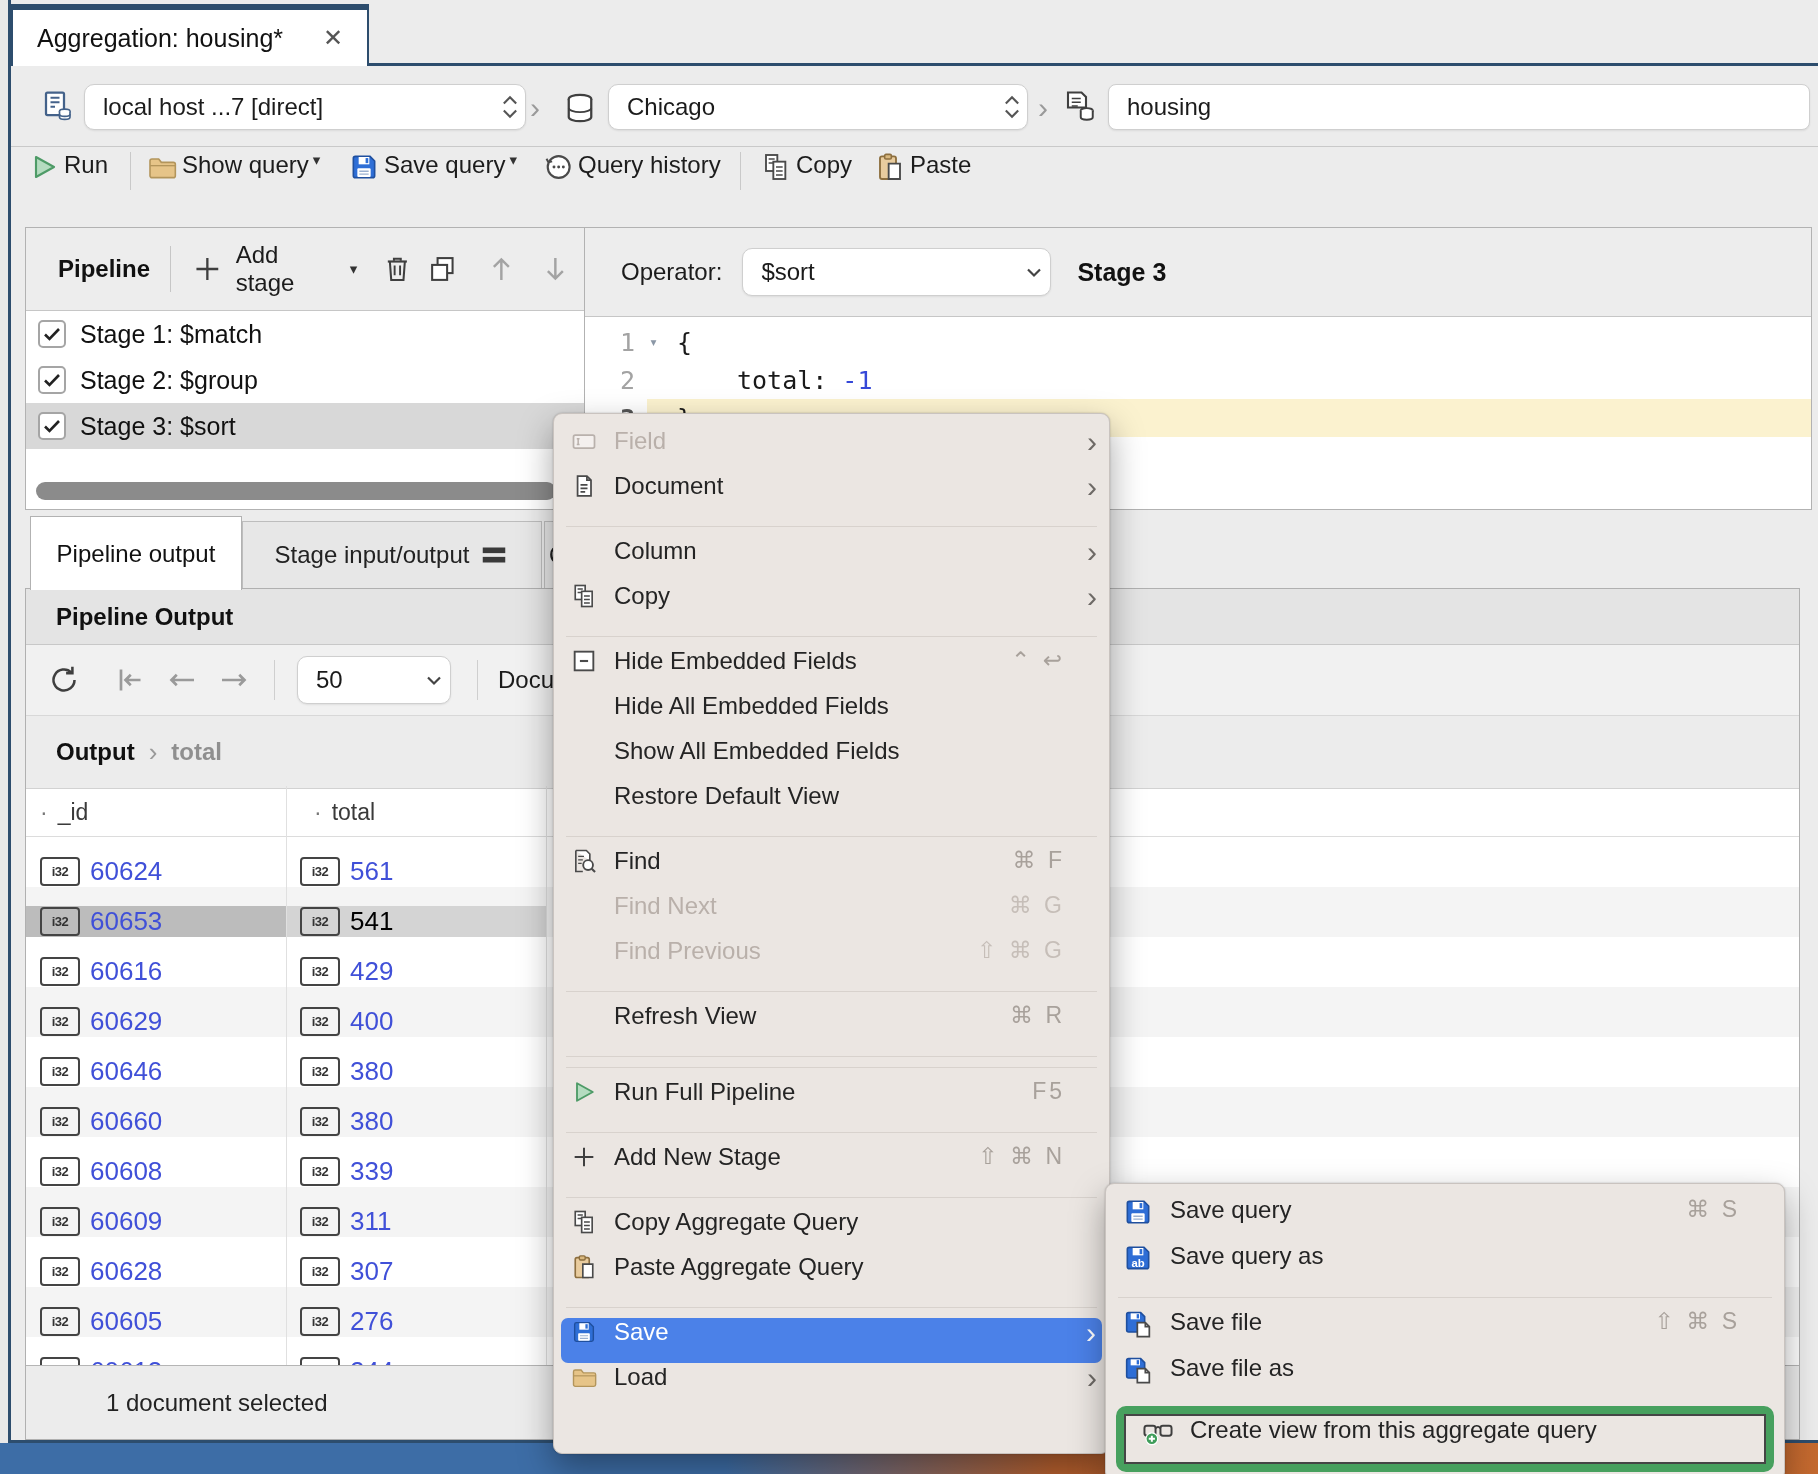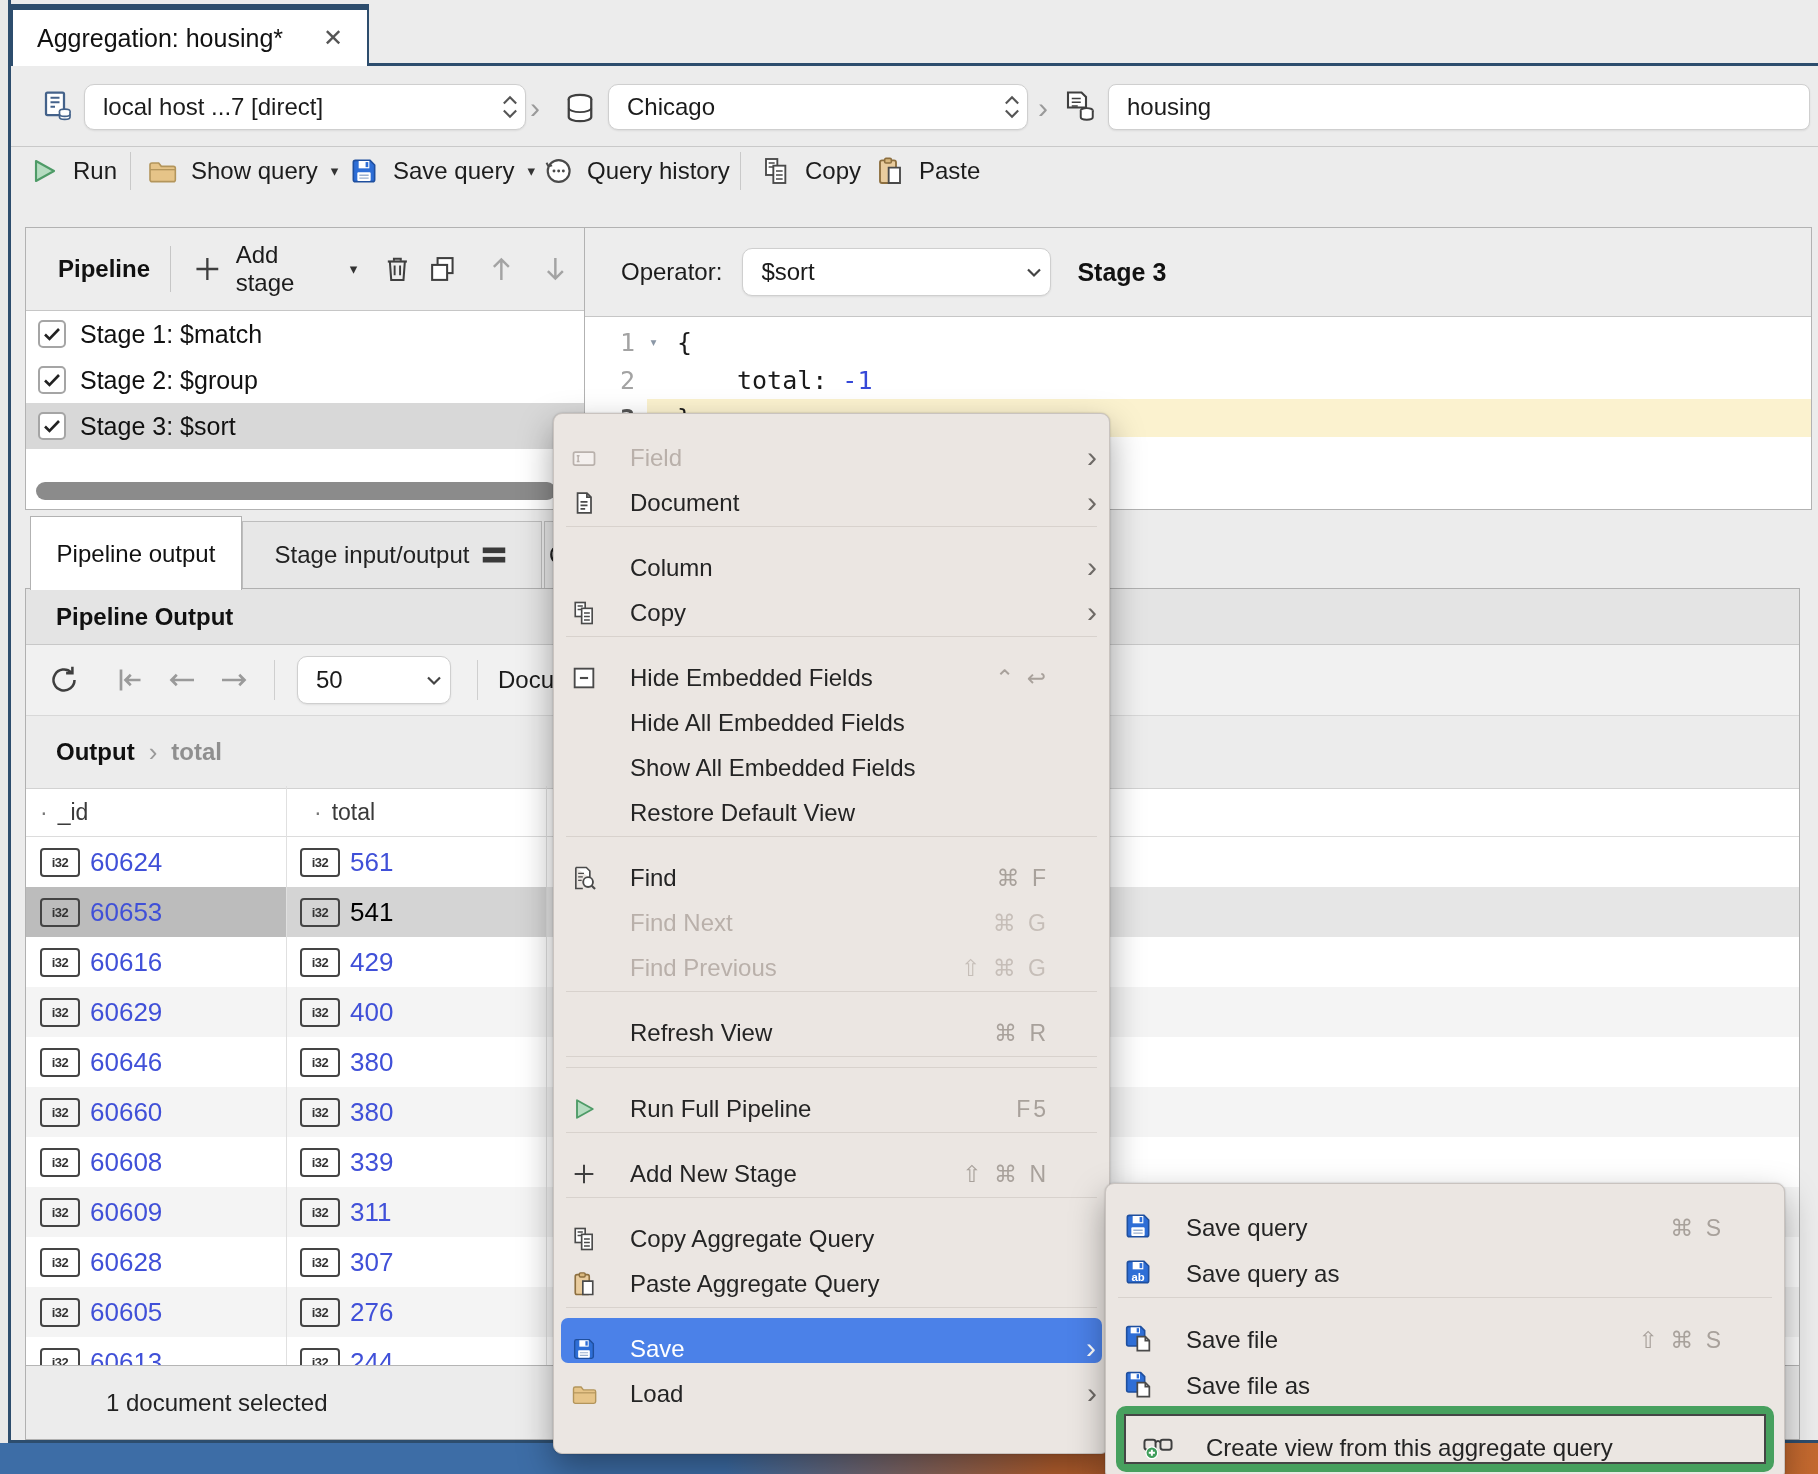--- a/index.html
+++ b/index.html
@@ -26,21 +26,21 @@
   #connsel{left:84px;top:84px;width:442px;height:46px;}
   #csep1{left:530px;top:86px;height:44px;display:flex;align-items:center;font-size:30px;color:#9a9a9a;}
   #dbicon{left:562px;top:88px;width:36px;height:40px;}
   #chisel{left:608px;top:84px;width:420px;height:46px;}
   #csep2{left:1038px;top:86px;height:44px;display:flex;align-items:center;font-size:30px;color:#9a9a9a;}
   #collicon{left:1062px;top:86px;width:36px;height:40px;}
   #housefield{left:1108px;top:84px;width:702px;height:46px;border-radius:8px;}
   .updown{width:22px;height:30px;}
   
   #tbline{left:11px;top:146px;width:1807px;height:1px;background:#c9c9c9;}
-  .tbtn{display:flex;align-items:center;gap:13px;font-size:24px;color:#1c1c1c;}
+  .tbtn{display:flex;gap:4px;font-size:24px;color:#1c1c1c;}
   .tbtn .bicon{width:32px;height:32px;flex:0 0 32px;}
   .caret{font-size:15px;color:#333;}
   #btn-run{left:28px;top:151px;height:40px;}
   #tdiv1{left:130px;top:152px;width:1px;height:38px;background:#c9c9c9;}
   #btn-load{left:146px;top:151px;height:40px;}
   #btn-save{left:348px;top:151px;height:40px;}
   #btn-hist{left:542px;top:151px;height:40px;}
   #tdiv2{left:740px;top:152px;width:1px;height:38px;background:#c9c9c9;}
   #btn-copy{left:760px;top:151px;height:40px;}
   #btn-paste{left:874px;top:151px;height:40px;}
@@ -91,21 +91,21 @@
     padding-left:30px;gap:14px;font-size:24px;}
   .obread .broot{font-weight:bold;color:#111;}
   .obread .bsep{color:#9a9a9a;font-size:26px;}
   .obread .bfield{font-weight:bold;color:#8f8f8f;}
   .thead{height:47px;border-bottom:1px solid #dcdcdc;display:flex;font-size:23px;color:#3a3a3a;align-items:center;}
   .hc{display:flex;align-items:center;gap:10px;padding-left:14px;}
   .hc .hdot{color:#777;}
   .hc1{width:260px;flex:0 0 260px;}
   .hc2{width:260px;flex:0 0 260px;}
   #rows{height:535px;overflow:hidden;}
-  .trow{display:flex;height:50px;}
+  .trow{display:flex;height:50px;align-items:flex-end;}
   .trow.alt{background:#f4f4f4;}
   .tc{display:flex;align-items:center;padding-left:14px;box-sizing:border-box;}
   .c1{width:260px;flex:0 0 260px;}
   .c2{width:260px;flex:0 0 260px;}
   .c3{flex:1;}
   .trow.sel .c1{background:#bcbcbc;}
   .trow.sel .c2{background:#d4d4d4;}
   .trow.sel .c3{background:#e6e6e6;}
   .i32{border:2px solid #444;border-radius:4px;width:36px;height:25px;display:inline-flex;align-items:center;
     justify-content:center;font-size:13px;font-weight:bold;color:#333;letter-spacing:-0.5px;flex:0 0 36px;}
@@ -113,21 +113,21 @@
   .trow.sel .c2 .val{color:#000000;}
   .vline{position:absolute;width:1px;background:#e0e0e0;top:197px;height:582px;}
   #vl1{left:260px;} #vl2{left:520px;}
   .statusbar{position:absolute;left:0;right:0;bottom:0;height:73px;background:#ececec;border-top:1px solid #b5b5b5;
     display:flex;align-items:center;padding-left:80px;font-size:24px;color:#222;}
   
   .menu{background:#ebe6e2;border:1px solid #c9c3bf;border-radius:9px;
     box-shadow:0 14px 34px rgba(0,0,0,.35),0 0 2px rgba(0,0,0,.25);}
   #ctxmenu{left:553px;top:413px;width:557px;height:1041px;z-index:20;padding:13px 0;}
   #savemenu{left:1105px;top:1183px;width:680px;z-index:21;padding:12px 0 8px;}
-  .mitem{display:flex;align-items:flex-end;height:45px;padding:0 12px 0 16px;gap:16px;}
+  .mitem{display:flex;align-items:flex-start;height:45px;padding:0 12px 0 16px;}
   #savemenu .mitem{height:46px;}
   .icx{width:28px;height:28px;margin-right:16px;flex:0 0 28px;display:inline-block;}
   #savemenu .icx{width:32px;height:32px;flex:0 0 32px;}
   .mlabel{font-size:24px;color:#242424;white-space:nowrap;}
   .msc{margin-left:auto;color:#a8a19b;font-size:23px;letter-spacing:3px;white-space:nowrap;}
   .marr{width:24px;text-align:right;color:#6e6a66;font-size:30px;line-height:1;margin-left:8px;}
   .mitem.dis .mlabel{color:#b9b0aa;}
   .mitem.dis .msc{color:#c6beb8;}
   .mitem.hl{background:#4b81e8;border-radius:7px;margin:0 7px;padding-left:9px;padding-right:6px;}
   .mitem.hl .mlabel,.mitem.hl .marr{color:#fff;}

